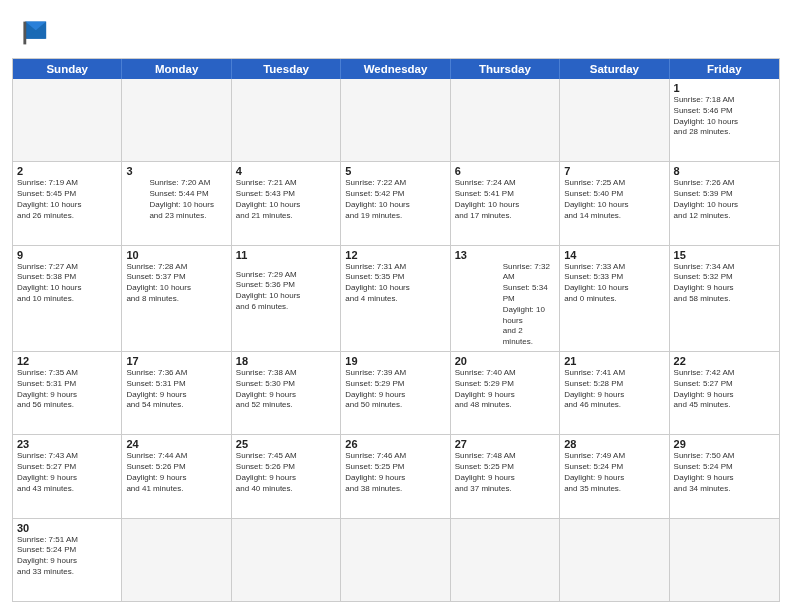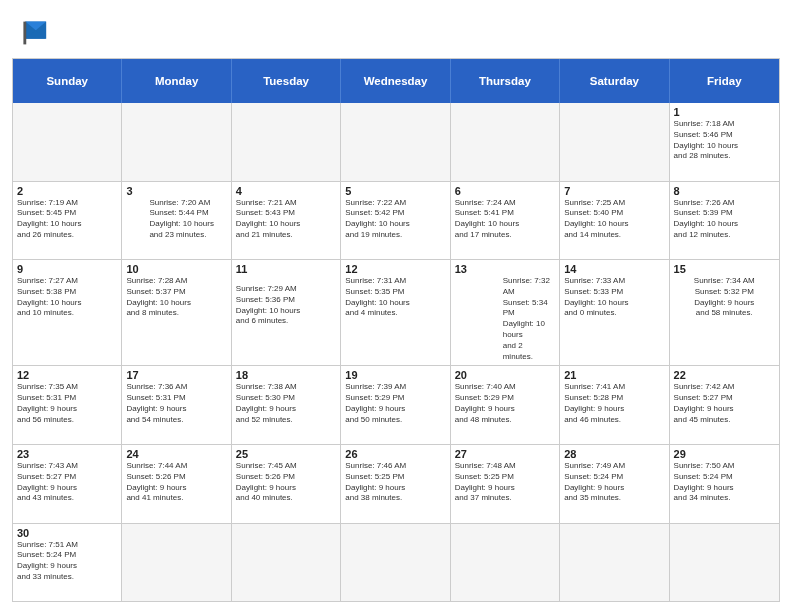--- a/index.html
+++ b/index.html
@@ -69,21 +69,21 @@
     }
     .cal-header {
       display: grid;
       grid-template-columns: repeat(7, 1fr);
       background: #2962c4;
     }
     .cal-header-cell {
       color: #fff;
       font-size: 11.5px;
       font-weight: bold;
-      padding: 16px 4px;
+      padding: 4px 4px;
       text-align: center;
       border-right: 1px solid #4a7fd4;
     }
     .cal-header-cell:last-child { border-right: none; }
     .cal-body {
       flex: 1;
       display: flex;
       flex-direction: column;
     }
     .cal-row {
@@ -260,21 +260,21 @@
           </div>
           <div class="cal-cell">
             <span class="day-num">14</span>
             <div class="day-info" style="white-space: pre-line;">Sunrise: 7:33 AM
 Sunset: 5:33 PM
 Daylight: 10 hours
 and 0 minutes.</div>
           </div>
           <div class="cal-cell">
             <span class="day-num">15</span>
-            <div class="day-info" style="white-space: pre-line; text-align: center;">Sunrise: 7:34 AM
+            <div class="day-info" style="white-space: pre-line;">Sunrise: 7:34 AM
 Sunset: 5:32 PM
 Daylight: 9 hours
 and 58 minutes.</div>
           </div>
         </div>
         <div class="cal-row">
           <div class="cal-cell">
             <span class="day-num">12</span>
             <div class="day-info" style="white-space: pre-line;">Sunrise: 7:35 AM
 Sunset: 5:31 PM

